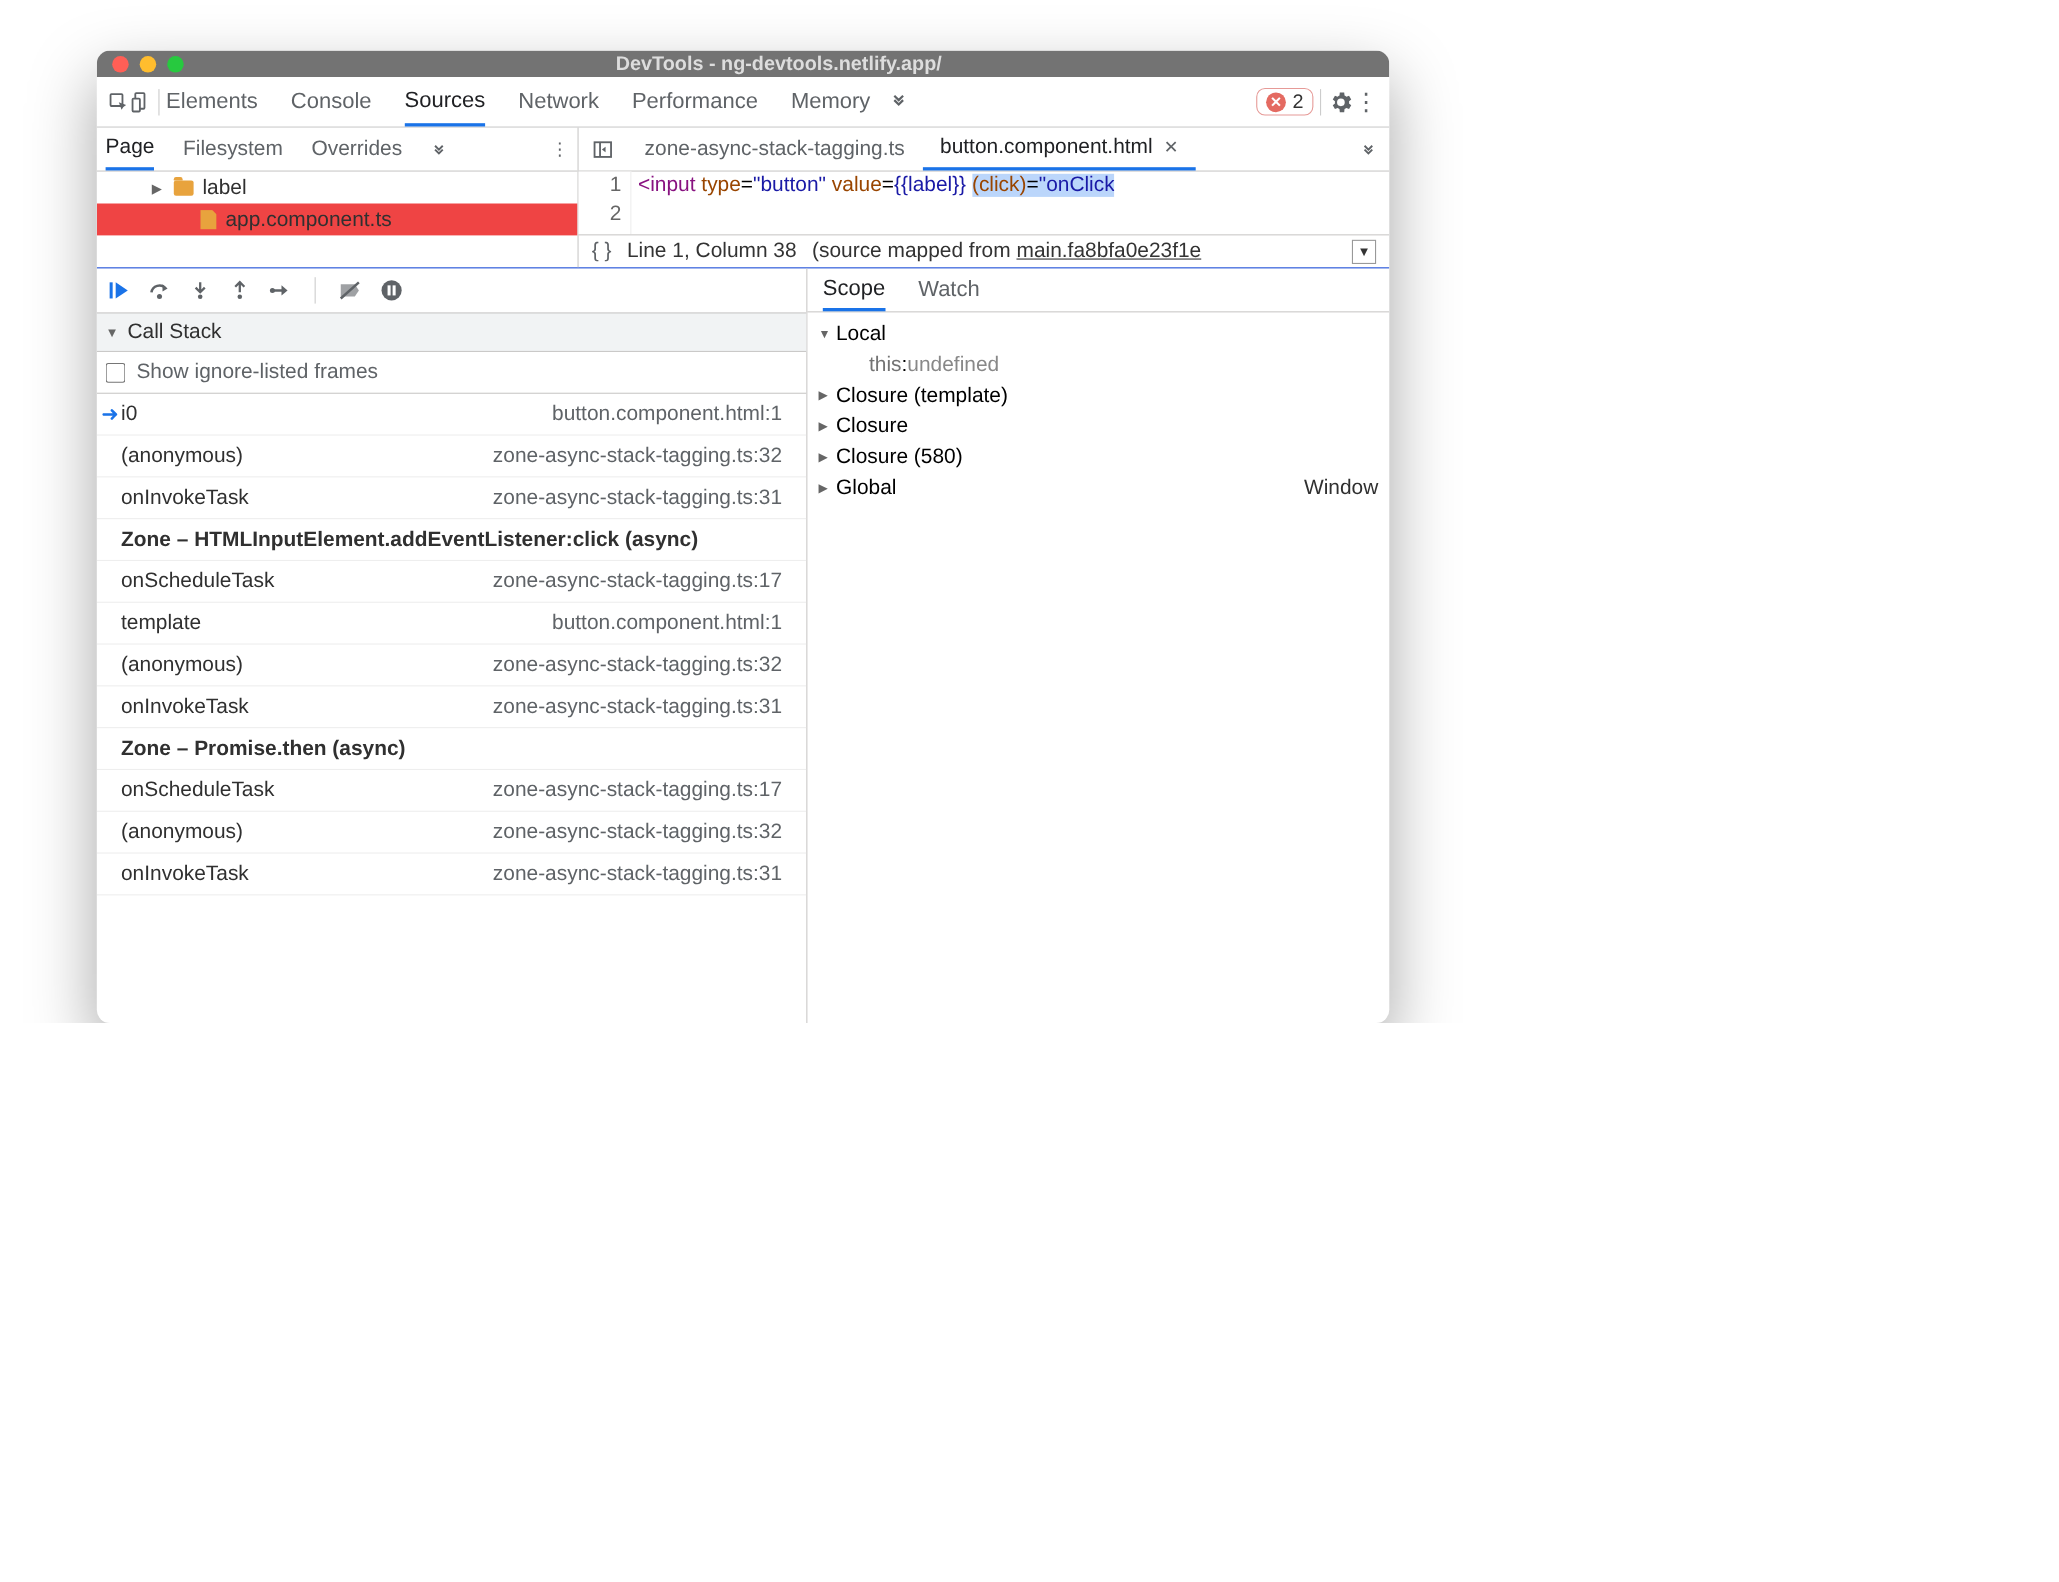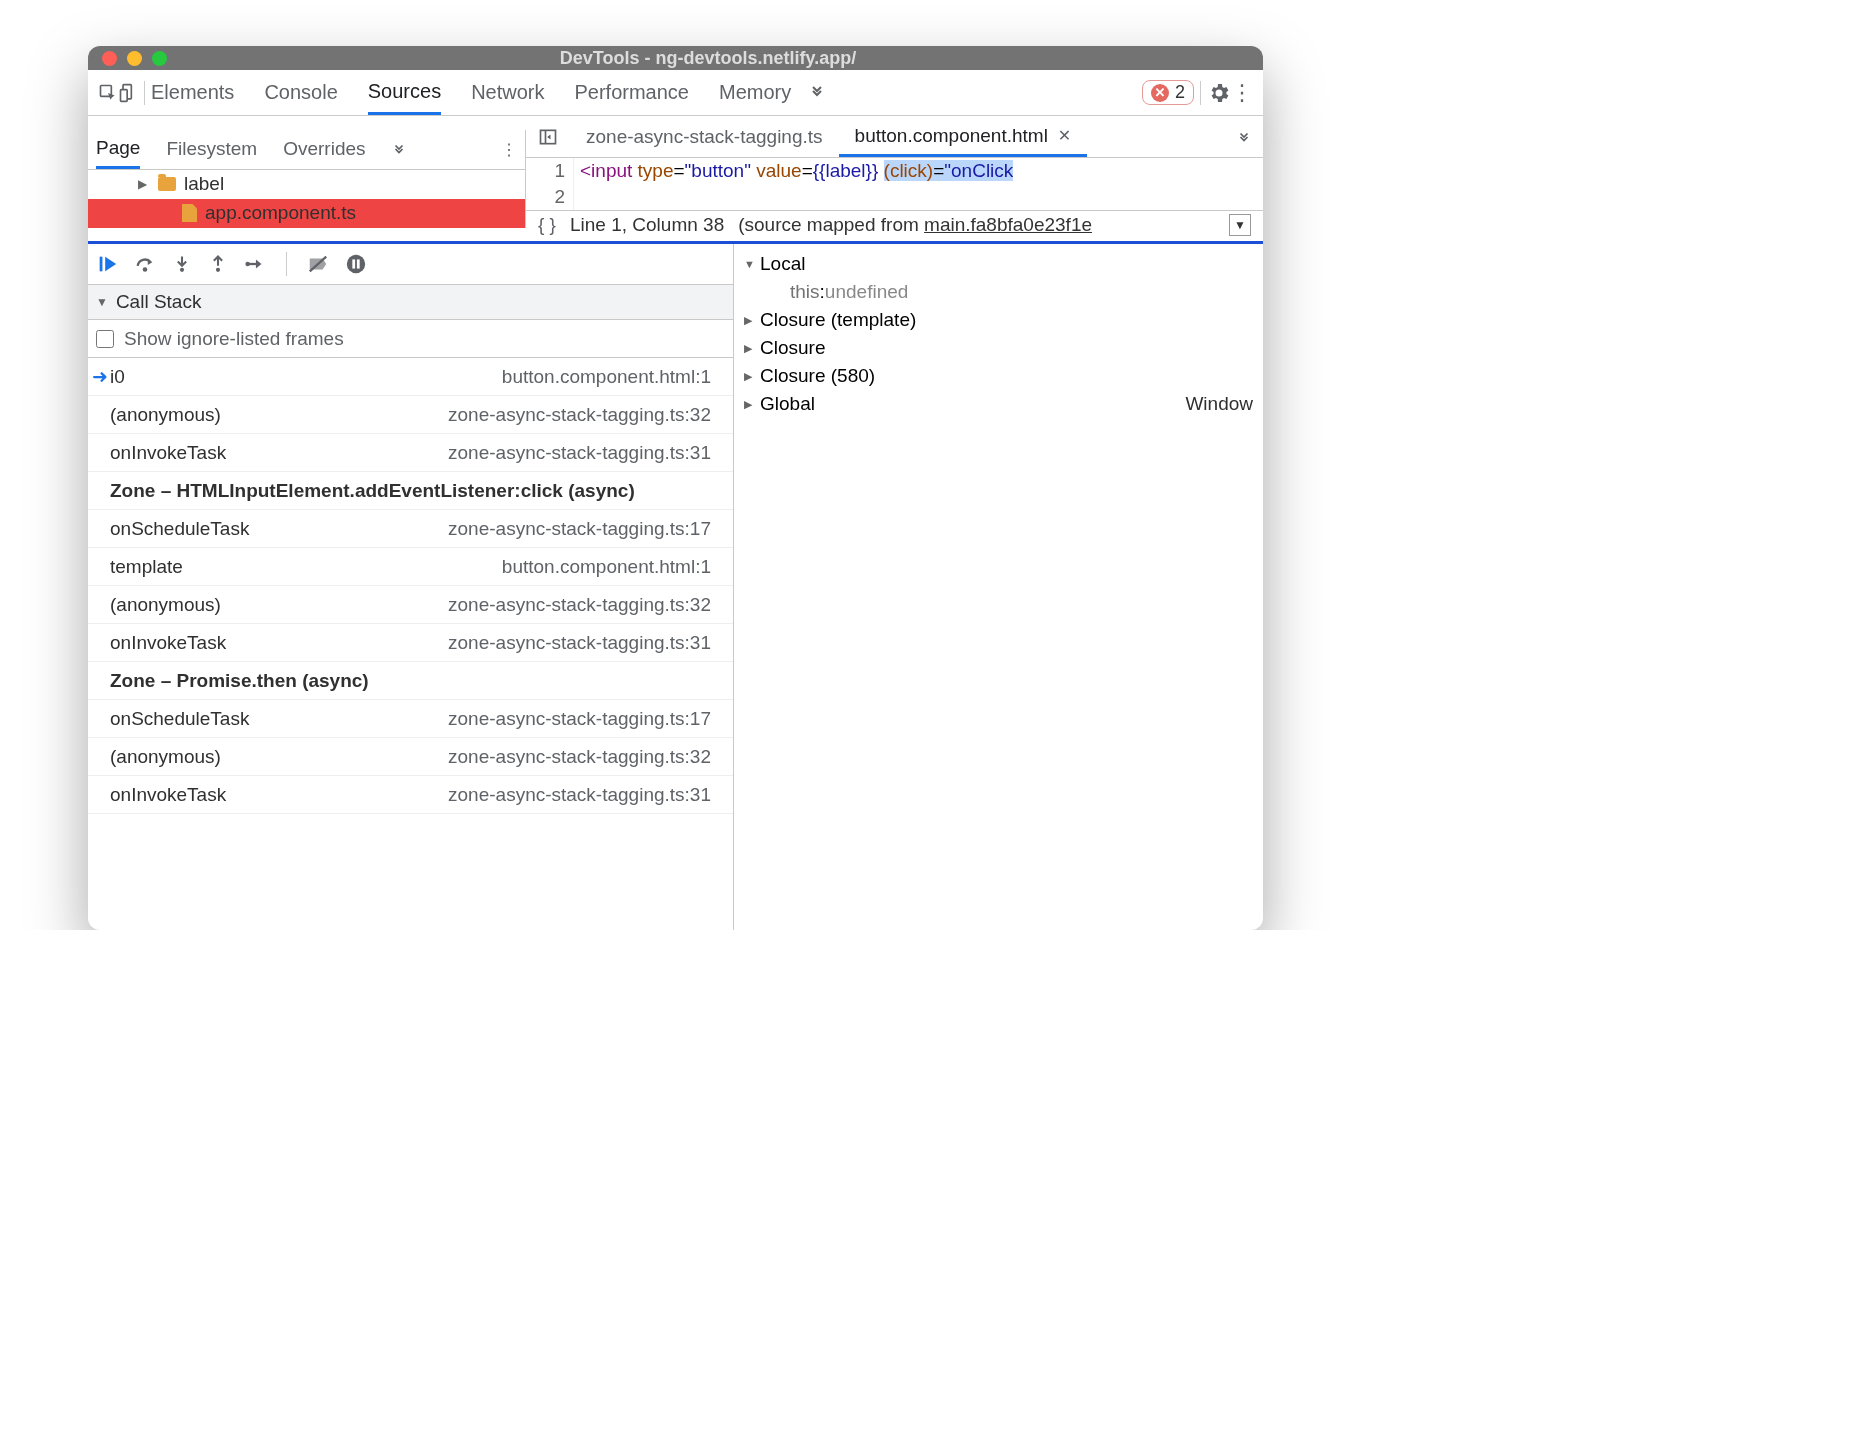--- a/index.html
+++ b/index.html
@@ -17,21 +17,21 @@
 .topbar .sep { width: 1px; height: 24px; background: #ccc; margin: 0 6px; }
 .main-tabs { display: flex; align-items: center; height: 100%; gap: 30px; }
 .main-tab { color: #5f6367; font-size: 20px; height: 100%; display: flex; align-items: center; cursor: pointer; }
 .main-tab.active { color: #202124; border-bottom: 3px solid #1a73e8; font-weight: 500;}
 .spacer { flex: 1; }
 .error-pill { display: flex; align-items: center; border: 1px solid #e69a97; border-radius: 8px; padding: 1px 8px; gap: 6px; }
 .error-pill .ex { width: 18px; height: 18px; border-radius: 50%; background: #e46a61; color: #fff; font-size: 13px; display: flex; align-items: center; justify-content: center; font-weight: bold; }
 .error-pill .cnt { font-size: 18px; color: #333; }
 .gear, .kebab { color: #5f6367; font-size: 22px; cursor: pointer; }
 .content { flex: 1; display: flex; flex-direction: column; min-height: 0;}
-.row1 { display: flex; height: 128px; border-bottom: 3px solid #1d4ed8; align-items: center; }
+.row1 { display: flex; height: 128px; border-bottom: 1px solid #1d4ed8; }
 .nav-panel { width: 438px; border-right: 1px solid #cac9c8; display: flex; flex-direction: column; }
 .nav-tabs { height: 40px; display: flex; align-items: center; padding: 0 8px; gap: 26px; border-bottom: 1px solid #cac9c8; }
 .nav-tab { color: #5f6367; font-size: 19px; height: 100%; display: flex; align-items: center; cursor: pointer; }
 .nav-tab.active { color: #202124; border-bottom: 3px solid #1a73e8; }
 .kebab2 { margin-left: auto; color: #5f6367; cursor: pointer; }
 .tree { flex: 1; overflow: hidden; font-size: 19px; color: #303030; }
 .tree-row { display: flex; align-items: center; height: 29px; padding-left: 50px; gap: 8px; cursor: pointer;}
 .tree-row.selected { background: #ef4444; }
 .disclose { color: #666; font-size: 12px; width: 12px;}
 .folder-icon { width: 18px; height: 14px; background: #e8a33d; border-radius: 2px; position: relative; }
@@ -304,20 +304,24 @@
               <span>(anonymous)</span>
               <span class="loc">zone-async-stack-tagging.ts:32</span>
             </div>
             <div class="frame">
               <span>onInvokeTask</span>
               <span class="loc">zone-async-stack-tagging.ts:31</span>
             </div>
           </div>
       </div>
       <div class="scope-panel">
+        <div class="scope-tabs" id="scope-tabs">
+            <div class="scope-tab active">Scope</div>
+            <div class="scope-tab">Watch</div>
+          </div>
         <div class="scope-body" id="scope-body">
             <div class="srow">
               <span class="tri2">▼</span>
               <span>Local</span>
             </div>
             <div class="srow" style="padding-left: 30px;">
               <span class="tri2"></span>
               <span class="k">this</span>
               <span>: </span>
               <span class="gray">undefined</span>

